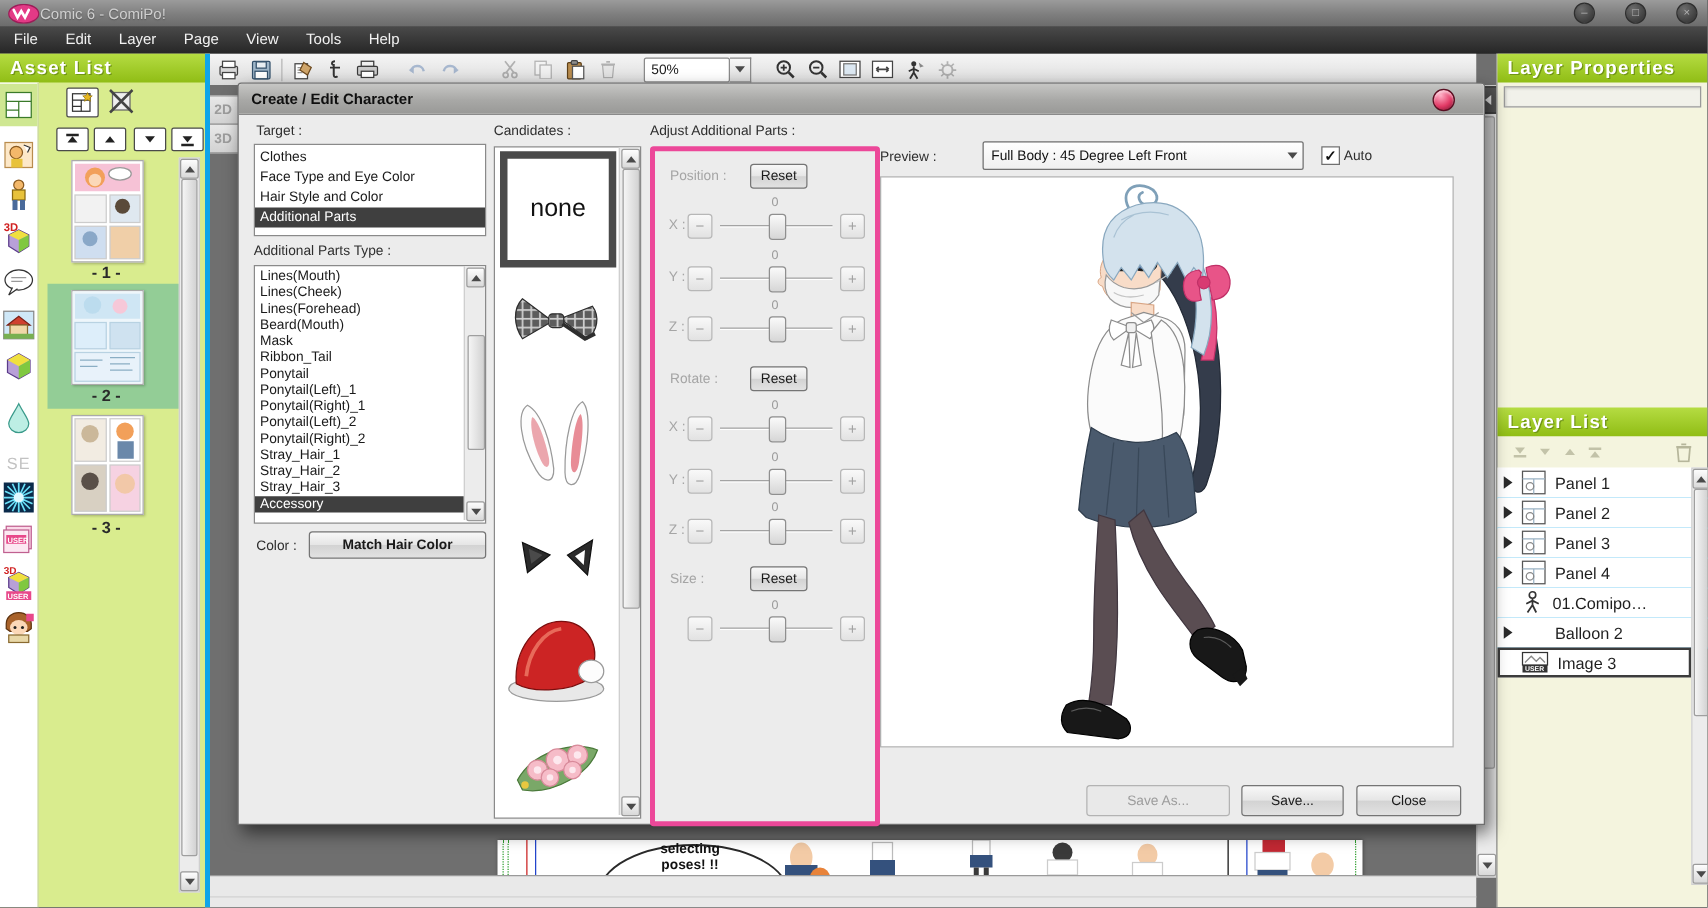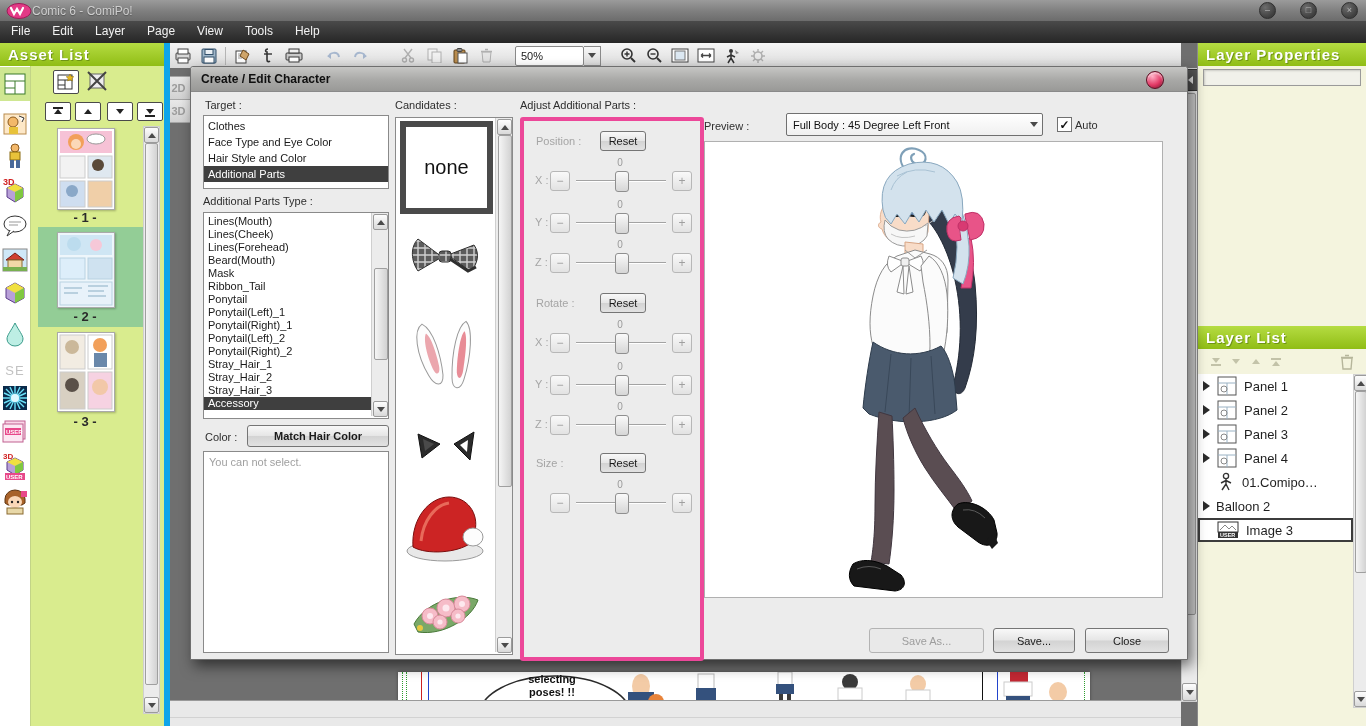--- a/index.html
+++ b/index.html
@@ -18,21 +18,21 @@
   .dis{opacity:.35}
   .tb-sep{width:1px;height:18px;background:#b5b5b5;margin:0 3px;flex:0 0 auto}
   .zoombox{width:62px;height:18px;background:#fff;border:1px solid #8a8a8a;border-radius:2px;display:flex;align-items:center;padding-left:5px;font-size:11px}
   .zoomdrop{width:16px;height:18px;border:1px solid #8a8a8a;border-left:none;background:linear-gradient(#f8f8f8,#dadada);display:flex;align-items:center;justify-content:center}
   
   .tri-up{width:0;height:0;border-left:4px solid transparent;border-right:4px solid transparent;border-bottom:5px solid #4a4a4a}
   .tri-down{width:0;height:0;border-left:4px solid transparent;border-right:4px solid transparent;border-top:5px solid #4a4a4a}
   .tri-left{width:0;height:0;border-top:4px solid transparent;border-bottom:4px solid transparent;border-right:5px solid #f0f0f0}
   
   .panel-hdr{height:23px;background:linear-gradient(#b5dc42,#90bd15);color:#fff;font-weight:bold;font-size:15px;line-height:23px;padding-left:8px;letter-spacing:1px;text-shadow:1px 1px 0 #6f9414}
-  .asset-panel{left:0;top:43px;width:164px;height:683px;background:#d9ec8e;border-right:6px solid #0ea5e9}
+  .asset-panel{left:0;top:43px;width:164px;height:683px;background:#d9ec8e;border-right:4px solid #0ea5e9}
   .icon-strip{position:absolute;left:0;top:23px;width:30px;height:660px;background:#fff;border-right:1px solid #c2d487}
   .strip-ic{position:absolute;left:2px;width:26px;height:28px;display:flex;align-items:center;justify-content:center}
   .strip-sel{position:absolute;left:0;width:30px;height:34px;background:#cfe792}
   .pg-label{font-size:13px;font-weight:bold;color:#2a2a2a;text-align:center}
   .thumbpage{background:#fff;border:1px solid #aaa;box-shadow:1px 1px 2px rgba(0,0,0,.25)}
   .asset-btn{background:#fff;border:1px solid #4a4a4a;border-radius:2px;display:flex;align-items:center;justify-content:center}
   
   .sb-track{background:#ececec;border:1px solid #cfcfcf}
   .sb-btn{background:linear-gradient(#fdfdfd,#d9d9d9);border:1px solid #9b9b9b;border-radius:2px;display:flex;align-items:center;justify-content:center}
   .sb-thumb{background:linear-gradient(90deg,#f5f5f5,#d2d2d2);border:1px solid #9f9f9f;border-radius:2px}
@@ -550,21 +550,21 @@
       <div class="ll-row" style="top:96px">
         <div class="ll-tri-space"></div>
         <svg width="20" height="20" viewBox="0 0 20 20">
             <circle cx="10" cy="4" r="2.6" fill="none" stroke="#333" stroke-width="1.3"></circle>
             <path d="M10,7 L10,12 M10,8.5 L5,11 M10,8.5 L15,11 M10,12 L6,18 M10,12 L13,18" stroke="#333" stroke-width="1.4" fill="none"></path>
           </svg>
         <span class="ll-txt" style="margin-left:6px">01.Comipo…</span>
         </div>
       <div class="ll-row" style="top:120px">
         <div class="ll-tri"></div>
-        <span class="ll-txt" style="">Balloon 2</span>
+        <span class="ll-txt" style="margin-left:28px">Balloon 2</span>
         </div>
       <div class="ll-row" style="top:144px;border:2px solid #3c3c3c;width:151px;height:20px">
         <div class="ll-tri-space" style="width:16px"></div>
         <svg width="24" height="18" viewBox="0 0 24 18">
             <rect x="2" y="1" width="20" height="10" fill="#fff" stroke="#333"></rect>
             <path d="M4,9 l5,-5 4,4 3,-3 4,4" stroke="#888" fill="none"></path>
             <rect x="2" y="11" width="20" height="6" fill="#333"></rect>
             <text x="4" y="16" font-size="5.5" font-weight="bold" fill="#fff">USER</text>
           </svg>
         <span class="ll-txt" style="margin-left:6px">Image 3</span>
@@ -621,23 +621,20 @@
           </div>
         <div class="ab sb-thumb" style="left:2px;top:55px;width:12px;height:90px"></div>
         <div class="ab sb-btn" style="left:1px;top:188px;width:13px;height:14px">
             <div class="tri-down"></div>
           </div>
       </div>
     </div>
 
     <div class="ab lbl" style="left:14px;top:364px">Color :</div>
     <div class="ab btn" style="left:56px;top:358px;width:140px;height:20px;font-weight:bold">Match Hair Color</div>
-    <div class="listbox" style="left:12px;top:384px;width:184px;height:200px">
-      <div style="padding:4px 0 0 5px;color:#a0a0a0;font-size:11px">You can not select.</div>
-    </div>
 
     <div class="ab lbl" style="left:204px;top:32px">Candidates :</div>
     <div class="listbox" style="left:204px;top:50px;width:116px;height:536px">
       <div class="ab" style="left:4px;top:3px;width:93px;height:93px;background:#4a4a4a;display:flex;align-items:center;justify-content:center">
         <div style="width:81px;height:81px;background:#fff;display:flex;align-items:center;justify-content:center;font-size:20px;color:#111">none</div>
       </div>
       <div class="cand-item" style="top:105px;height:70px">
         <svg width="76" height="54" viewBox="0 0 76 54">
           <defs>
               <pattern id="plaid" width="7" height="7" patternUnits="userSpaceOnUse">

